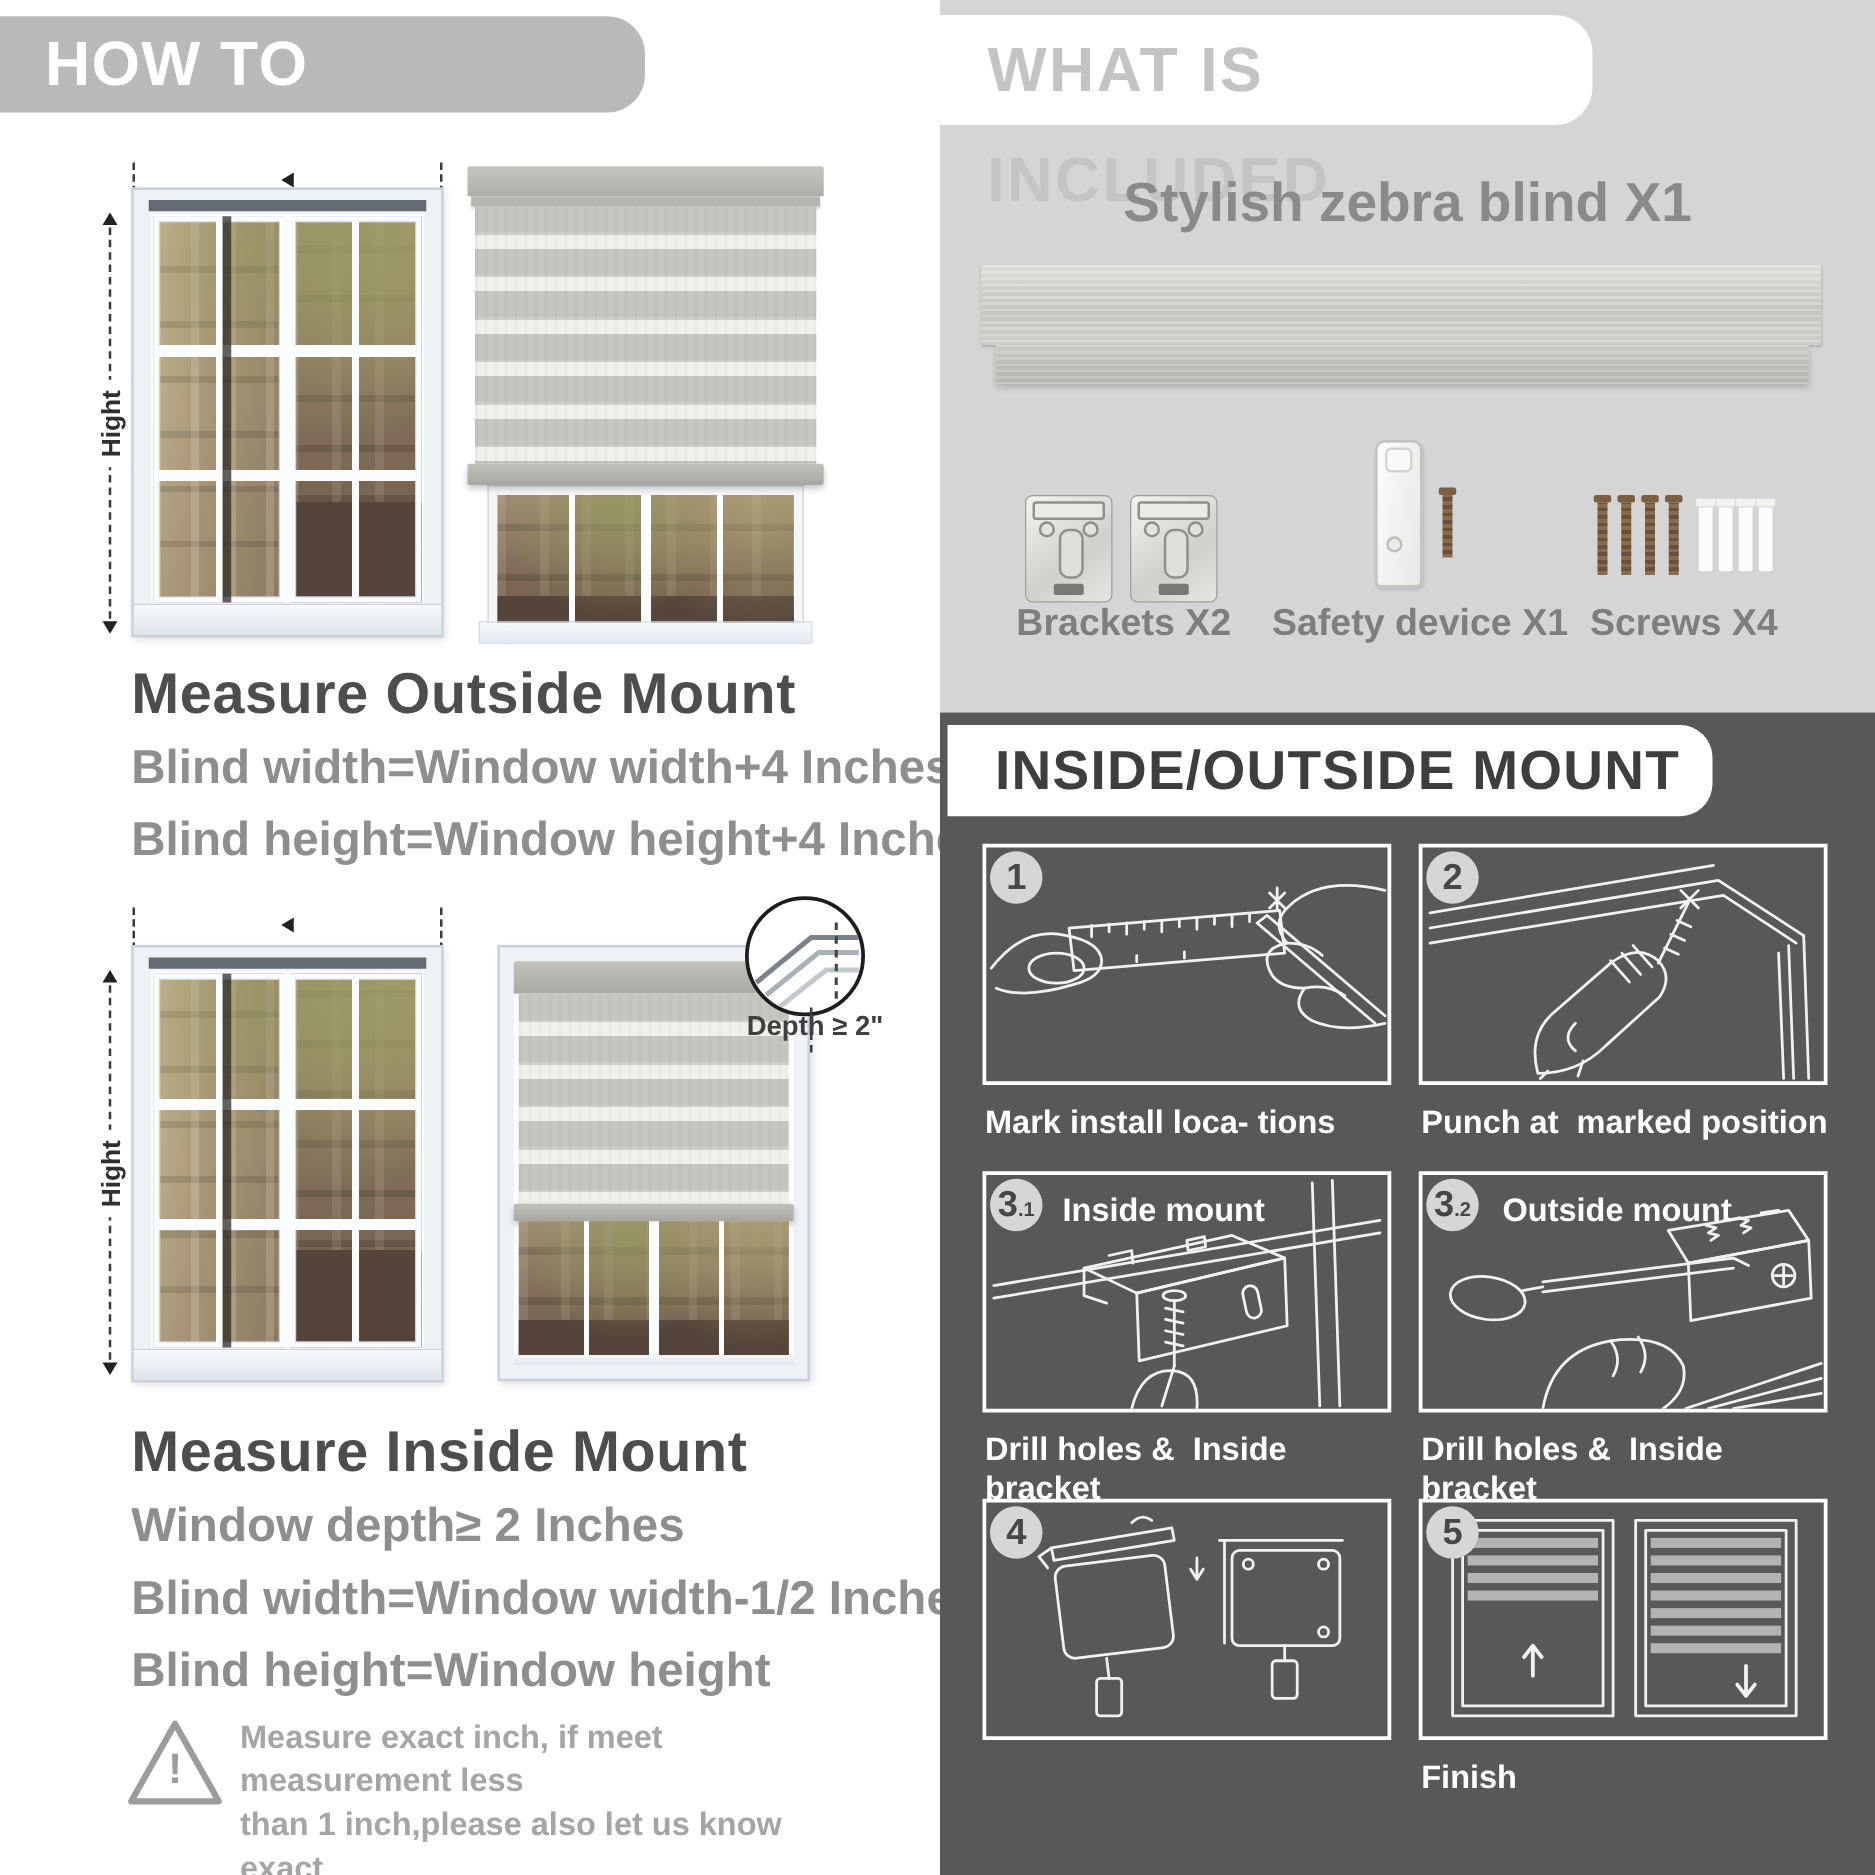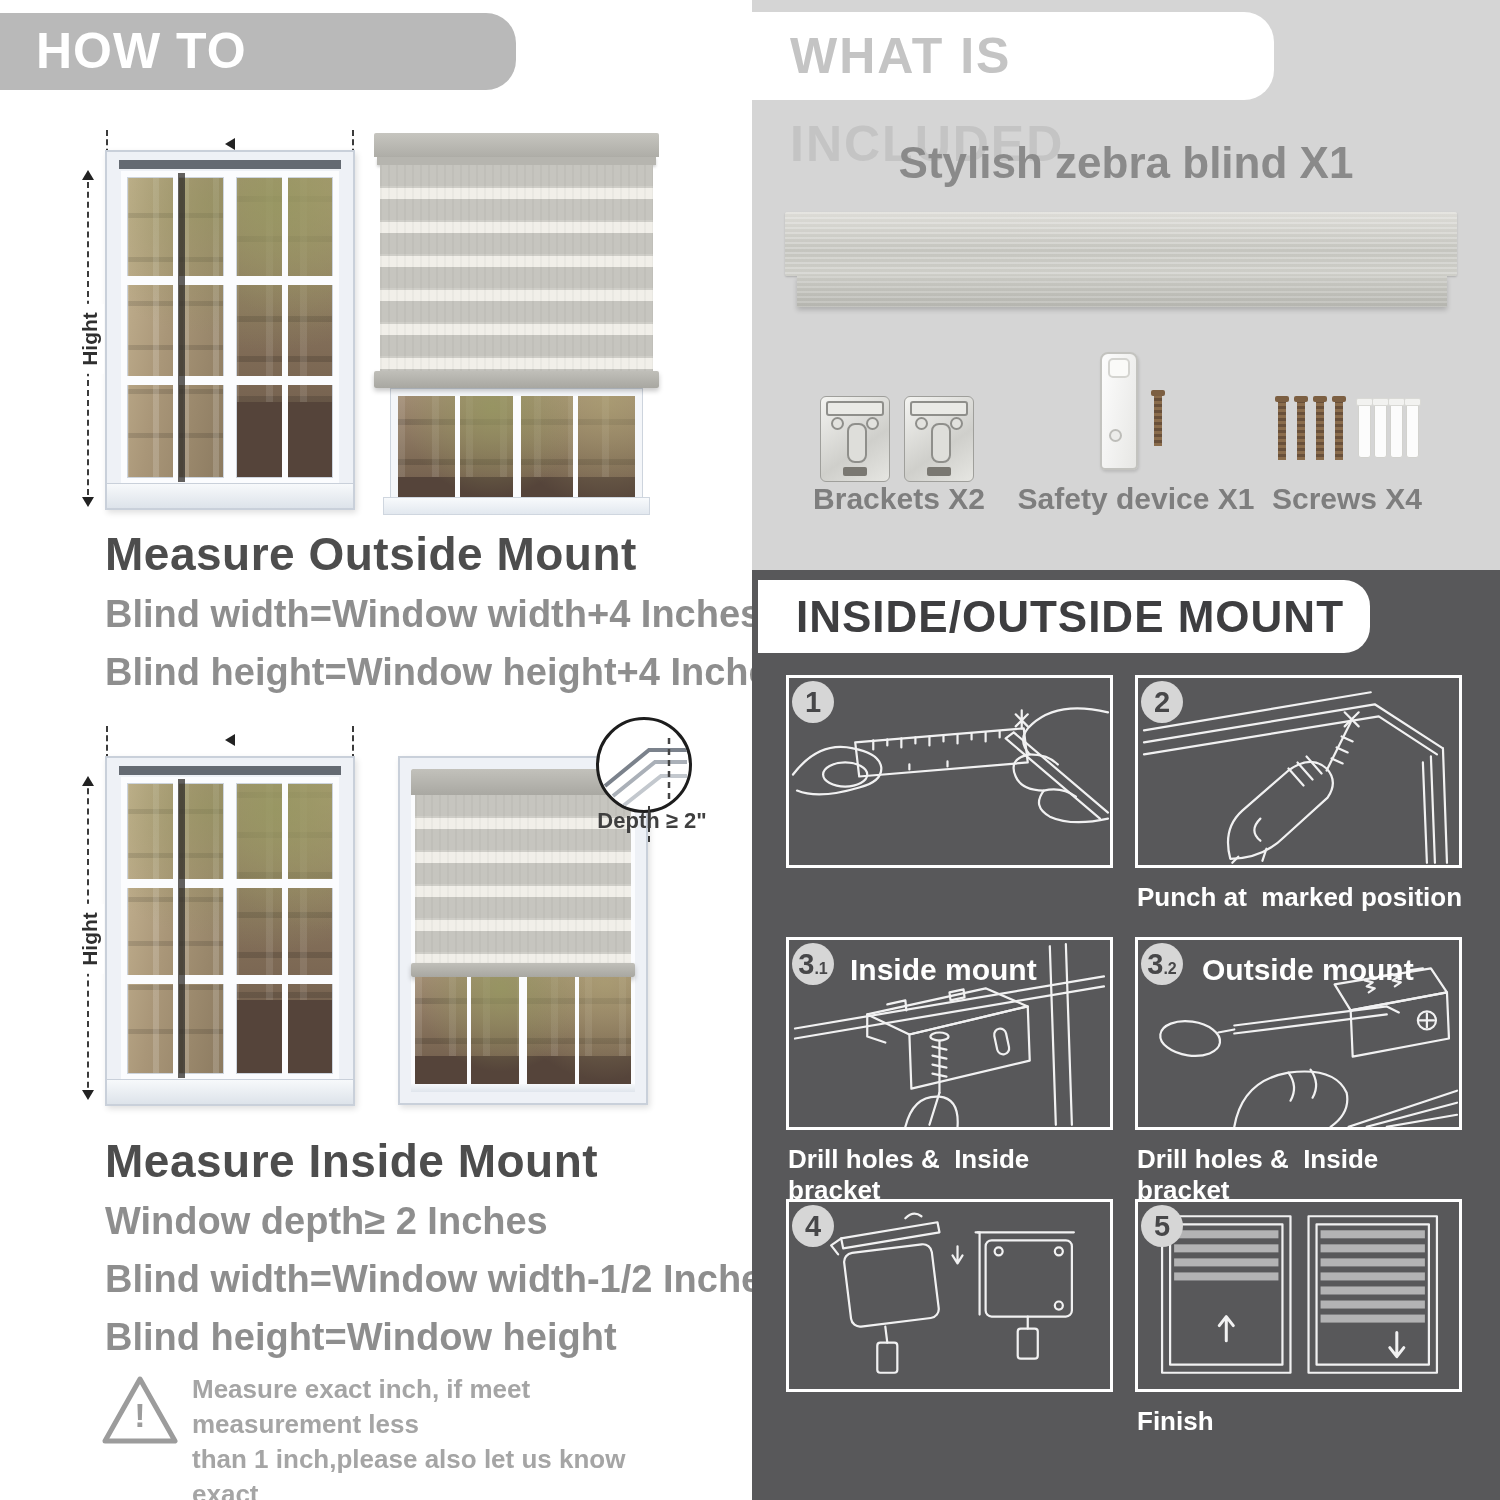--- a/index.html
+++ b/index.html
@@ -129,21 +129,21 @@
   .anchor::before{content:"";position:absolute;top:-5px;left:-3px;width:15px;height:6px;
       background:#f2f2f0;border:1px solid #d9d9d5;border-radius:2px;}
   .item-lbl{font-size:30px;font-weight:bold;color:#7e7e7e;text-align:center;}
   .blind-title{left:752px;top:138px;width:748px;text-align:center;font-size:44px;font-weight:bold;color:#8a8a8a;}
 
   
   .step{position:absolute;width:327px;height:193px;border:3px solid #fff;box-sizing:border-box;}
   .badge{position:absolute;top:6px;left:6px;width:42px;height:42px;border-radius:50%;background:#d6d6d6;
       color:#474749;font-weight:bold;display:flex;align-items:center;justify-content:center;}
   .badge .n{font-size:29px;} .badge .sub{font-size:16px;margin-top:10px;}
-  .step-title{position:absolute;left:64px;top:16px;font-size:30px;font-weight:bold;color:#fff;}
+  .step-title{position:absolute;left:64px;top:16px;font-size:26px;font-weight:bold;color:#fff;}
   .caption{position:absolute;width:340px;font-size:26px;font-weight:bold;color:#fff;white-space:pre-wrap;}
   .lineart{position:absolute;inset:0;width:100%;height:100%;}
 </style>
 </head>
 <body>
 
 <div id="stage">
 
   <div class="abs hdr-left">HOW TO MEASURE</div>
 
@@ -318,20 +318,21 @@
       <path d="M226,36 l12,12 M238,36 l-12,12 M232,32 l0,18"></path>
       <path d="M224,54 L318,134 M216,60 L310,140 M224,54 L216,60"></path>
       <path d="M318,34 Q268,22 242,46 Q226,60 240,76 Q218,80 226,98 Q232,112 254,112 Q242,128 260,138 Q282,148 318,140"></path>
       <path d="M254,112 Q272,108 286,118 M240,76 Q258,76 268,86"></path>
     </svg>
   </div>
   <div class="badge" style="left:792px;top:681px;">
     <span class="n">1</span>
       <span class="sub"></span>
   </div>
+  <div class="caption" style="left:788px;top:882px;">Mark install loca- tions</div>
 
   <div class="step" style="left:1135px;top:675px;">
     <svg class="lineart" viewBox="0 0 320 186" fill="none" stroke="#fff" stroke-width="2.2" stroke-linecap="round" stroke-linejoin="round" opacity="0.92">
       <path d="M6,52 L232,14"></path>
       <path d="M6,64 L236,26 L304,70"></path>
       <path d="M6,76 L240,38 L298,76"></path>
       <path d="M304,70 L308,184 M292,78 L296,184 M284,84 L288,184"></path>
       <path d="M92,180 Q84,150 104,132 L150,92 Q172,76 188,90 Q200,103 189,119 L146,158 Q124,180 92,180 Z"></path>
       <path d="M150,90 l15,17 M159,84 l15,17 M168,78 l15,17"></path>
       <path d="M188,92 L212,44"></path>

